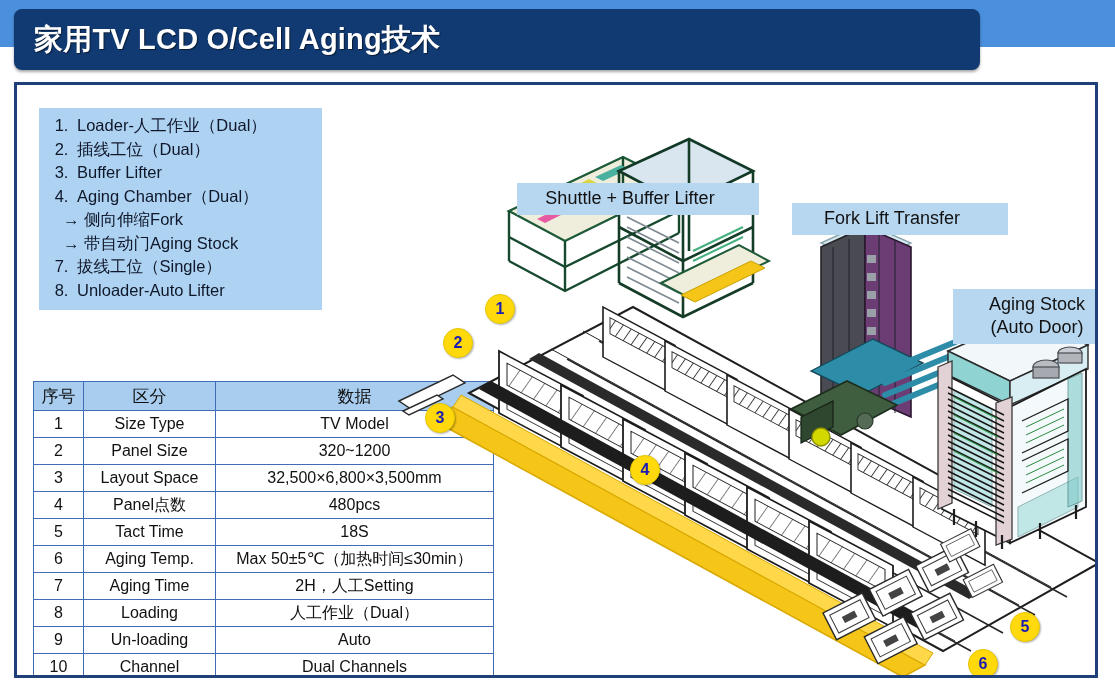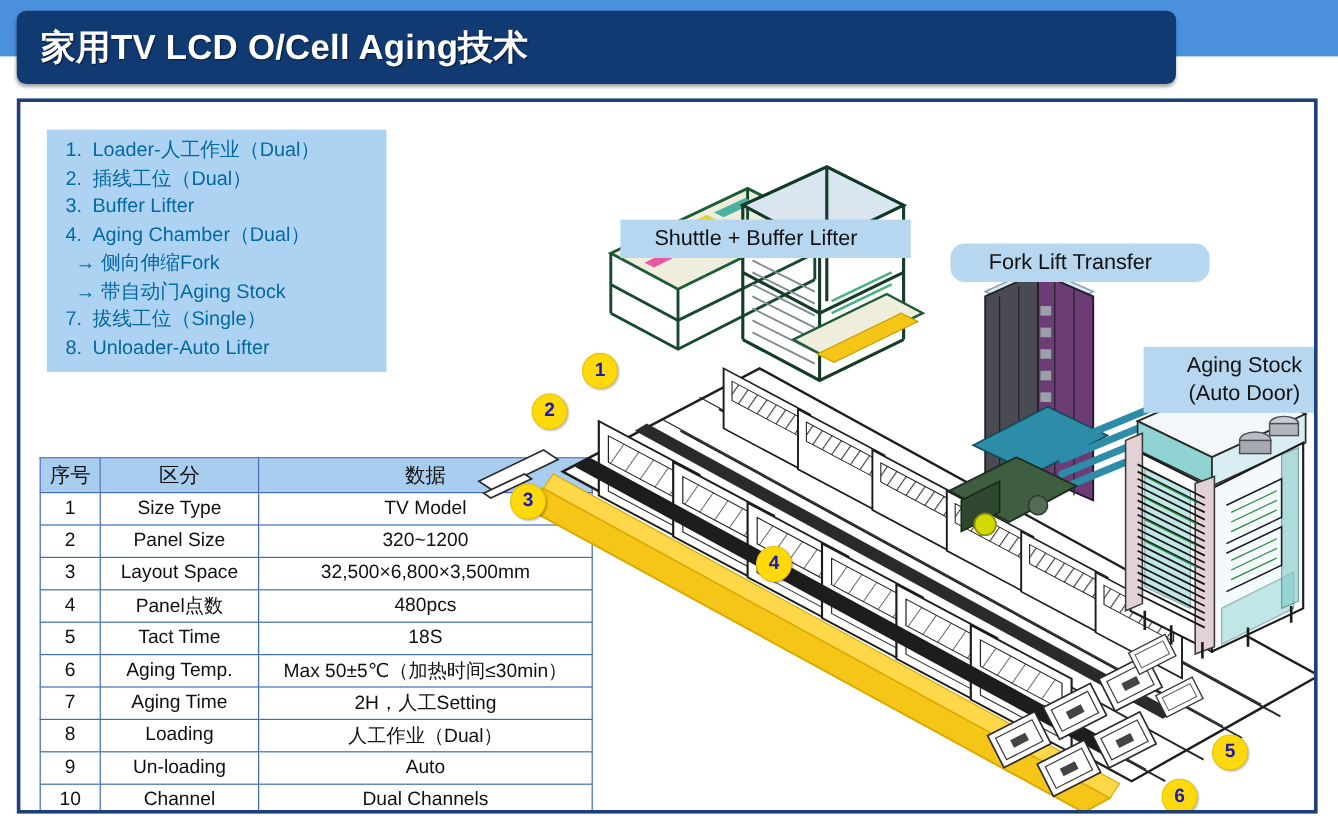--- a/index.html
+++ b/index.html
@@ -43,21 +43,21 @@
     position:absolute;left:22px;top:23px;width:283px;
     background:#aed3f2;
     padding:6px 6px 8px 4px;
     box-sizing:border-box;
   }
   #info-list ol{
     margin:0;padding:0 0 0 30px;
     list-style:decimal;
   }
   #info-list li{
-    font-size:16.5px;color:#0369a1;line-height:23.5px;
+    font-size:16.5px;color:#0f172a;line-height:23.5px;
     white-space:nowrap;padding-left:4px;
   }
   #info-list li.sub{
     list-style:none;margin-left:-14px;
   }
   
   #spec-table{
     position:absolute;left:16px;top:296px;width:460px;
     border-collapse:collapse;
     table-layout:fixed;
@@ -510,21 +510,21 @@
       <g stroke="#1c1c1c" stroke-width="2.2">
         <line x1="36" y1="198" x2="36" y2="214"></line>
           <line x1="58" y1="210" x2="58" y2="226"></line>
         <line x1="84" y1="224" x2="84" y2="238"></line>
           <line x1="122" y1="212" x2="122" y2="228"></line>
         <line x1="158" y1="194" x2="158" y2="208"></line>
       </g>
     </svg>
 
     <div class="callout" style="left:214px;top:90px;width:206px;">Shuttle + Buffer Lifter</div>
-    <div class="callout" style="left:489px;top:110px;width:180px;border-radius:12px;">Fork Lift Transfer</div>
+    <div class="callout" style="left:489px;top:110px;width:180px;">Fork Lift Transfer</div>
     <div class="callout" style="left:650px;top:196px;width:148px;">Aging Stock
 (Auto Door)</div>
 
     <div class="badge" style="left:182px;top:201px;">1</div>
     <div class="badge" style="left:140px;top:235px;">2</div>
     <div class="badge" style="left:122px;top:310px;">3</div>
     <div class="badge" style="left:327px;top:362px;">4</div>
     <div class="badge" style="left:707px;top:519px;">5</div>
     <div class="badge" style="left:665px;top:556px;">6</div>
 

